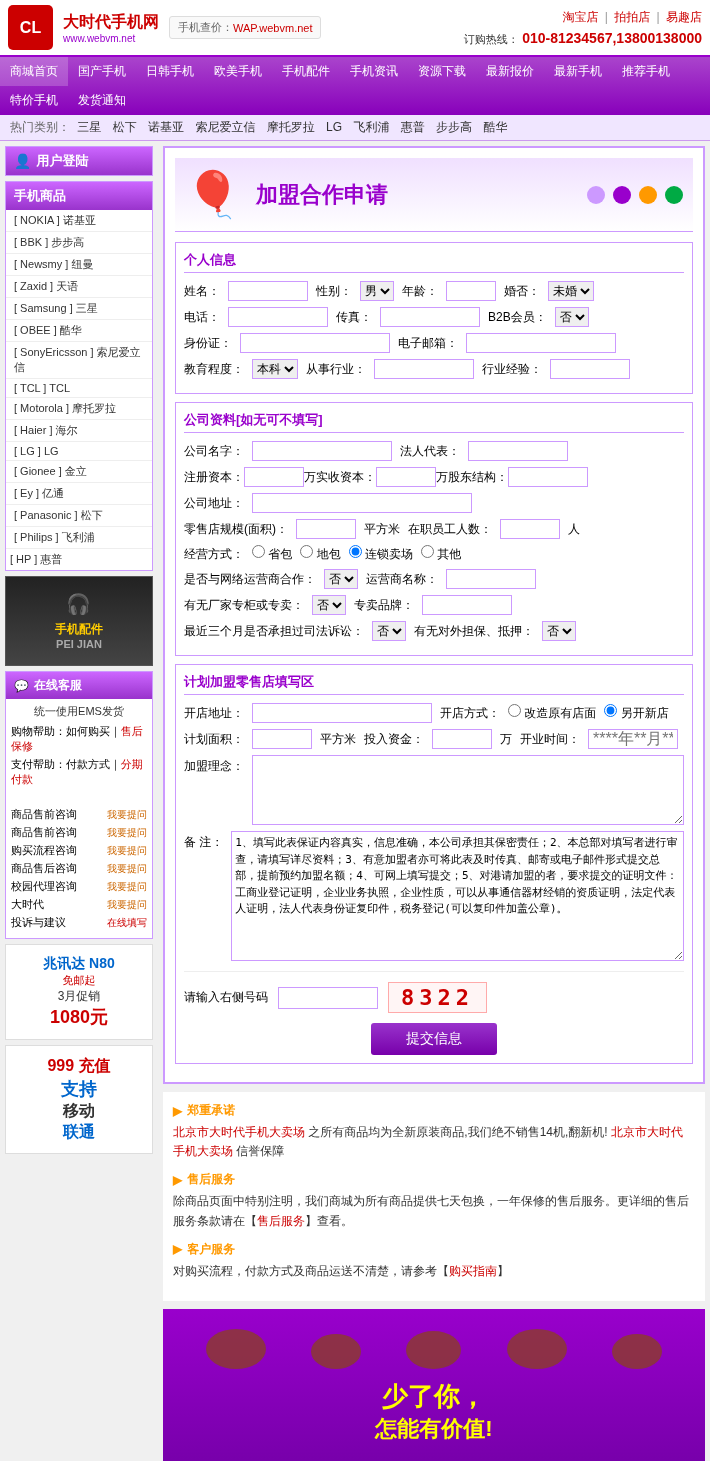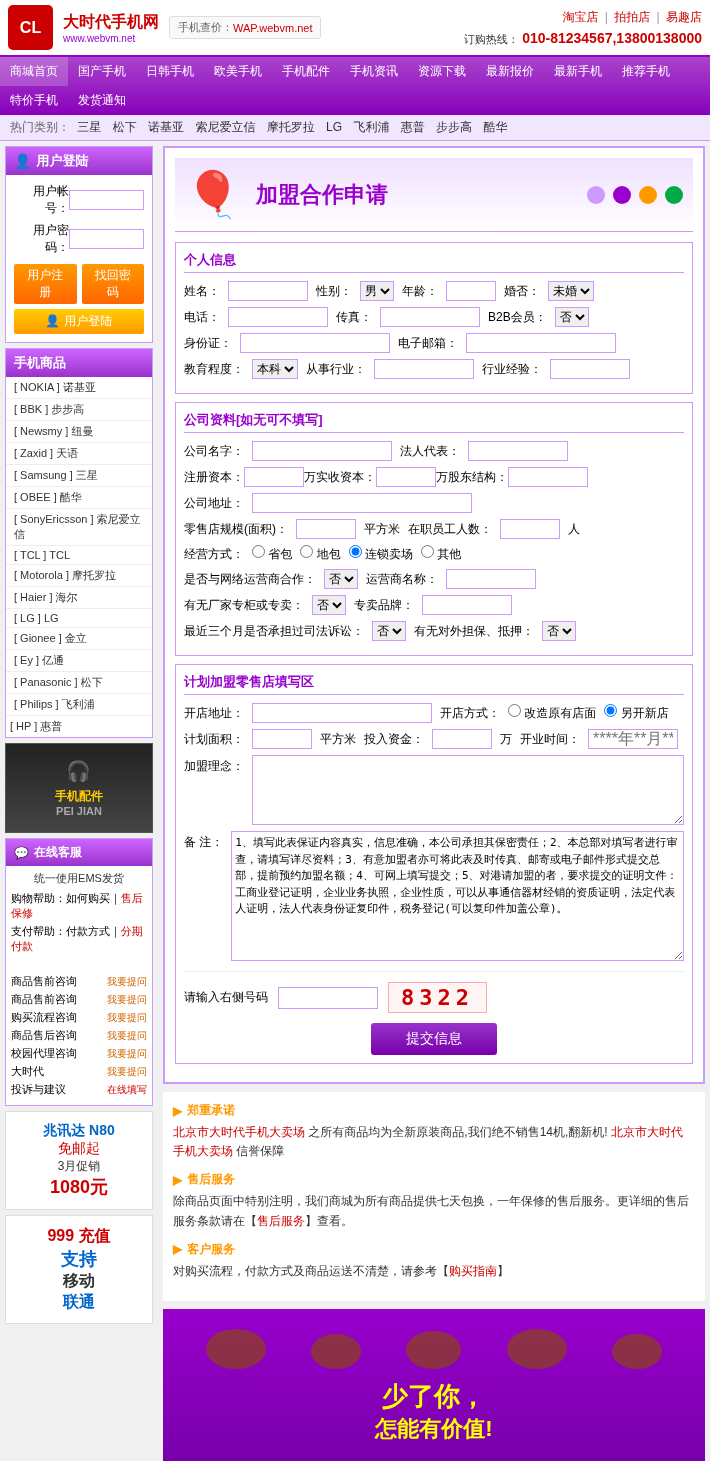--- a/index.html
+++ b/index.html
@@ -69,38 +69,20 @@
 </div>
 
 <div style="display:flex; background:#f0f0f0;">
 
   <div style="width:158px; min-width:158px; background:#f0f0f0;">
 
     <div style="background:#fff; border:1px solid #cc99ff; margin:5px 5px 5px 5px; padding:0;">
       <div style="background:linear-gradient(180deg,#cc66ff,#9933cc); color:#fff; padding:5px 8px; font-weight:bold; font-size:13px; display:flex; align-items:center; gap:5px;">
         <span style="font-size:14px;">👤</span>
         <span>用户登陆</span>
-      </div>
-      <div style="padding:8px;">
-        <div style="display:flex; align-items:center; margin-bottom:5px;">
-          <label style="font-size:12px; width:55px; text-align:right;">用户帐号：</label>
-          <input type="text" style="width: 75px; border: 1px solid rgb(204, 153, 255); padding: 2px 3px; font-size: 12px; height: 20px;">
-        </div>
-        <div style="display:flex; align-items:center; margin-bottom:8px;">
-          <label style="font-size:12px; width:55px; text-align:right;">用户密码：</label>
-          <input type="password" style="width: 75px; border: 1px solid rgb(204, 153, 255); padding: 2px 3px; font-size: 12px; height: 20px;">
-        </div>
-        <div style="display:flex; gap:5px; justify-content:center; margin-bottom:5px;">
-          <button style="background:linear-gradient(180deg,#ff9900,#ff6600); color:#fff; border:none; padding:3px 8px; cursor:pointer; font-size:12px; border-radius:2px;">用户注册</button>
-          <button style="background:linear-gradient(180deg,#ff9900,#ff6600); color:#fff; border:none; padding:3px 8px; cursor:pointer; font-size:12px; border-radius:2px;">找回密码</button>
-        </div>
-        <div style="background:linear-gradient(180deg,#ffcc00,#ff9900); color:#fff; padding:4px; text-align:center; font-size:12px; cursor:pointer; border-radius:2px;">
-          <span>👤</span>
-          <span>用户登陆</span>
-        </div>
       </div>
     </div>
 
     <div style="background:#fff; border:1px solid #cc99ff; margin:5px;">
       <div style="background:linear-gradient(180deg,#cc66ff,#9933cc); color:#fff; padding:5px 8px; font-weight:bold; font-size:13px;">手机商品</div>
       <div style="padding:3px 8px; border-bottom:1px solid #eee; font-size:11px;"><a style="color:#333; text-decoration:none;">[ NOKIA ] 诺基亚</a></div>
       <div style="padding:3px 8px; border-bottom:1px solid #eee; font-size:11px;"><a style="color:#333; text-decoration:none;">[ BBK ] 步步高</a></div>
       <div style="padding:3px 8px; border-bottom:1px solid #eee; font-size:11px;"><a style="color:#333; text-decoration:none;">[ Newsmy ] 纽曼</a></div>
       <div style="padding:3px 8px; border-bottom:1px solid #eee; font-size:11px;"><a style="color:#333; text-decoration:none;">[ Zaxid ] 天语</a></div>
       <div style="padding:3px 8px; border-bottom:1px solid #eee; font-size:11px;"><a style="color:#333; text-decoration:none;">[ Samsung ] 三星</a></div>
@@ -158,21 +140,21 @@
         </div>
         <div style="font-size:11px; margin-bottom:3px; display:flex; align-items:center; justify-content:space-between;">
           <span>投诉与建议</span>
           <a style="color:#cc0000; text-decoration:none; cursor:pointer; font-size:10px;">在线填写</a>
         </div>
       </div>
     </div>
 
     <div style="margin:5px; border:1px solid #ddd; background:#fff; padding:10px; text-align:center; cursor:pointer;">
       <div style="color:#0066cc; font-size:14px; font-weight:bold;">兆讯达 N80</div>
-      <div style="color:#cc0000; font-size:14px;">免邮起</div>
+      <div style="color:#cc0000; font-size:11px;">免邮起</div>
       <div style="color:#333; font-size:12px;">3月促销</div>
       <div style="color:#cc0000; font-size:18px; font-weight:bold;">1080元</div>
     </div>
     <div style="margin:5px; border:1px solid #ddd; background:#fff; padding:10px; text-align:center; cursor:pointer;">
       <div style="color:#cc0000; font-size:16px; font-weight:bold;">999 充值</div>
       <div style="color:#0066cc; font-size:18px; font-weight:bold;">支持</div>
       <div style="color:#333; font-size:16px; font-weight:bold;">移动</div>
       <div style="color:#0066cc; font-size:16px; font-weight:bold;">联通</div>
     </div>
   </div>

